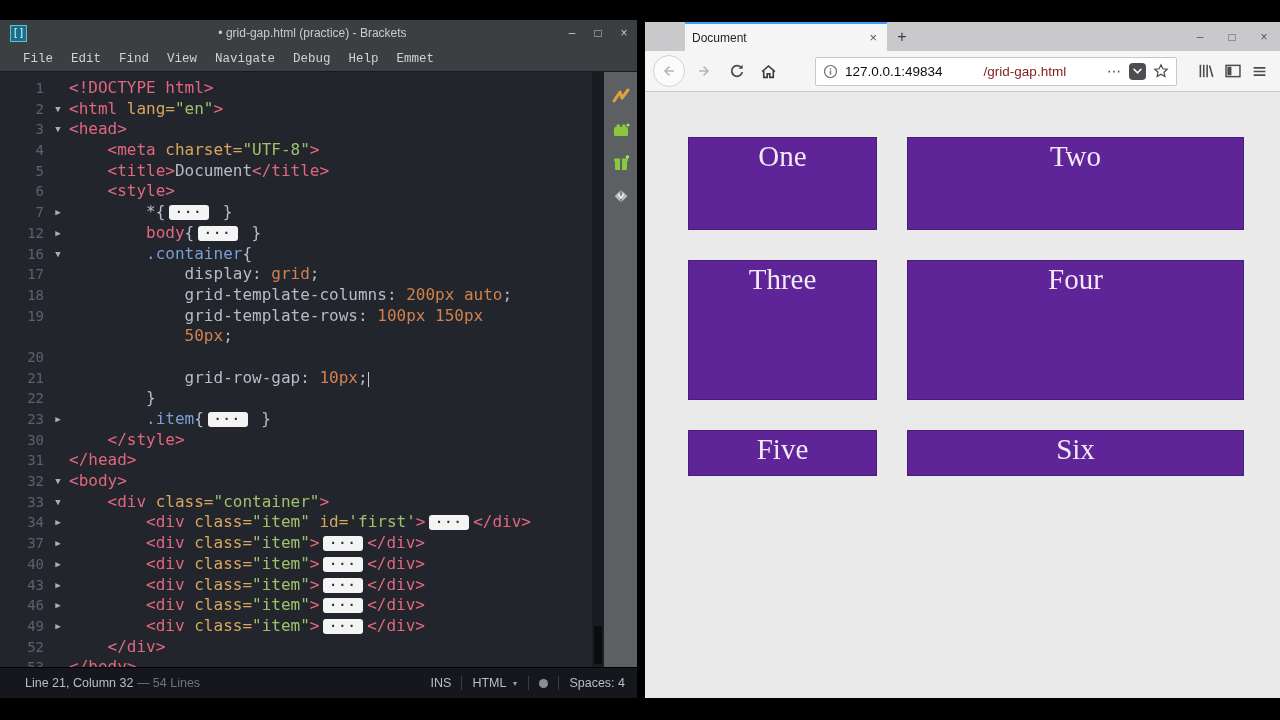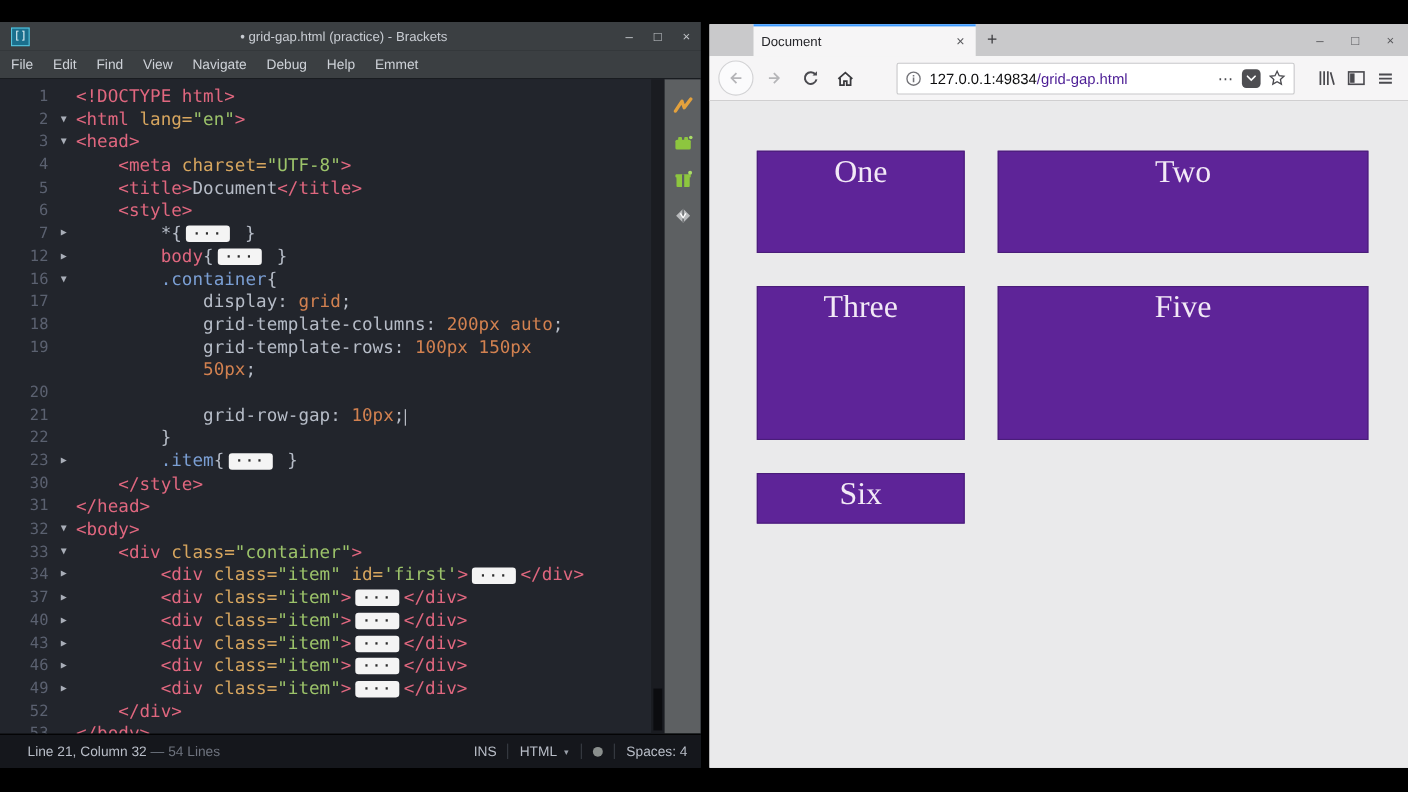--- a/index.html
+++ b/index.html
@@ -10,21 +10,21 @@
   .bw{position:absolute;left:0;top:20px;width:637px;height:678px;background:#22252c;
       display:flex;flex-direction:column;}
   .bw-title{height:26px;background:#3b3f42;position:relative;display:flex;align-items:center;flex:none;}
   .bw-appicon{width:15px;height:15px;margin-left:10px;background:#1b6f8d;border:1px solid #57c4dc;
       color:#e8f6fa;font-family:"DejaVu Sans Mono",monospace;font-size:10px;line-height:14px;
       text-align:center;flex:none;}
   .bw-titletext{position:absolute;left:0;right:12px;text-align:center;font-size:12px;color:#c9cdd3;}
   .winbtns{margin-left:auto;display:flex;flex:none;z-index:2;}
   .winbtn{width:26px;text-align:center;font-size:12px;color:#c3c6ca;cursor:default;}
   .bw-menu{height:25px;background:#3b3f42;border-bottom:1px solid #17191d;display:flex;
-      align-items:center;padding-left:1px;flex:none;}
+      align-items:center;padding-left:14px;flex:none;font-family:Liberation Mono, monospace;}
   .menu-item{padding:0 9px;font-size:12.5px;color:#ced2d8;}
   .bw-main{flex:1;display:flex;overflow:hidden;background:#22252c;}
   .code-pane{flex:1;padding-top:6px;overflow:hidden;}
   .code-line{display:flex;height:20.7px;line-height:20.7px;
       font-family:"DejaVu Sans Mono",monospace;font-size:16px;}
   .ln{width:44px;flex:none;text-align:right;padding-right:3px;color:#5b6170;font-size:14px;}
   .fold-col{width:22px;flex:none;text-align:center;font-size:9px;color:#a9aeb8;line-height:21px;}
   .code{white-space:pre;}
   .tok-tag{color:#e0677f}
   .tok-attr{color:#d7a65f}
@@ -62,21 +62,21 @@
   .fx-newtab{width:30px;text-align:center;line-height:29px;font-size:16px;color:#3a3a3e;}
   .fx-winbtns{margin-left:auto;display:flex;align-items:center;}
   .fx-winbtn{width:32px;text-align:center;font-size:12px;color:#56565a;}
   .fx-nav{height:40px;background:#f6f5f6;border-bottom:1px solid #cccbcd;display:flex;
       align-items:center;padding:0 8px;gap:6px;flex:none;}
   .navbtn{width:26px;height:26px;display:flex;align-items:center;justify-content:center;flex:none;}
   .backcircle{width:30px;height:30px;border:1px solid #d2d2d4;border-radius:50%;background:#fbfbfc;}
   .urlbar{flex:1;margin-left:28px;height:27px;background:#fff;border:1px solid #c8c8ca;
       border-radius:2px;display:flex;align-items:center;padding:0 7px;gap:7px;min-width:0;}
   .url-text{flex:1;font-size:13.5px;color:#0c0c0d;white-space:nowrap;overflow:hidden;}
-  .url-path{color:#4c1d95;}
+  .url-path{color:#7f1d1d;margin-left:41px;}
   .pageactions{color:#4a4a4f;font-size:14px;letter-spacing:1px;}
   .pocket{width:17px;height:17px;border-radius:4px;background:#4e4e52;display:flex;
       align-items:center;justify-content:center;}
   .fx-rightbtns{display:flex;align-items:center;gap:9px;margin:0 4px 0 14px;}
   .fx-content{flex:1;position:relative;background:var(--page-bg,#eaeaeb);overflow:hidden;}
   .pgrid{position:absolute;left:43px;top:45px;display:grid;
       grid-template-columns:189px 337px;grid-template-rows:93px 140px 46px;
       column-gap:19px;row-gap:10px;gap:30px;}
   .pbox{background:var(--box-bg,#5e2498);border:1px solid #4a1d79;box-sizing:border-box;
       color:var(--box-text,#f2e9f6);font-family:"Liberation Serif",serif;font-size:29px;
@@ -357,19 +357,20 @@
         <svg width="17" height="17" viewBox="0 0 16 16">
           <path d="M2.5 4.5 H13.5 M2.5 8 H13.5 M2.5 11.5 H13.5" stroke="#4a4a4f" stroke-width="1.6"></path>
         </svg>
       </div>
     </div>
     <div class="fx-content">
       <div class="pgrid">
           <div class="pbox">One</div>
           <div class="pbox">Two</div>
           <div class="pbox">Three</div>
+          <div class="pbox">Four</div>
           <div class="pbox">Five</div>
           <div class="pbox">Six</div>
         </div>
     </div>
   </div>
 
 </div>
 
 </body></html>

